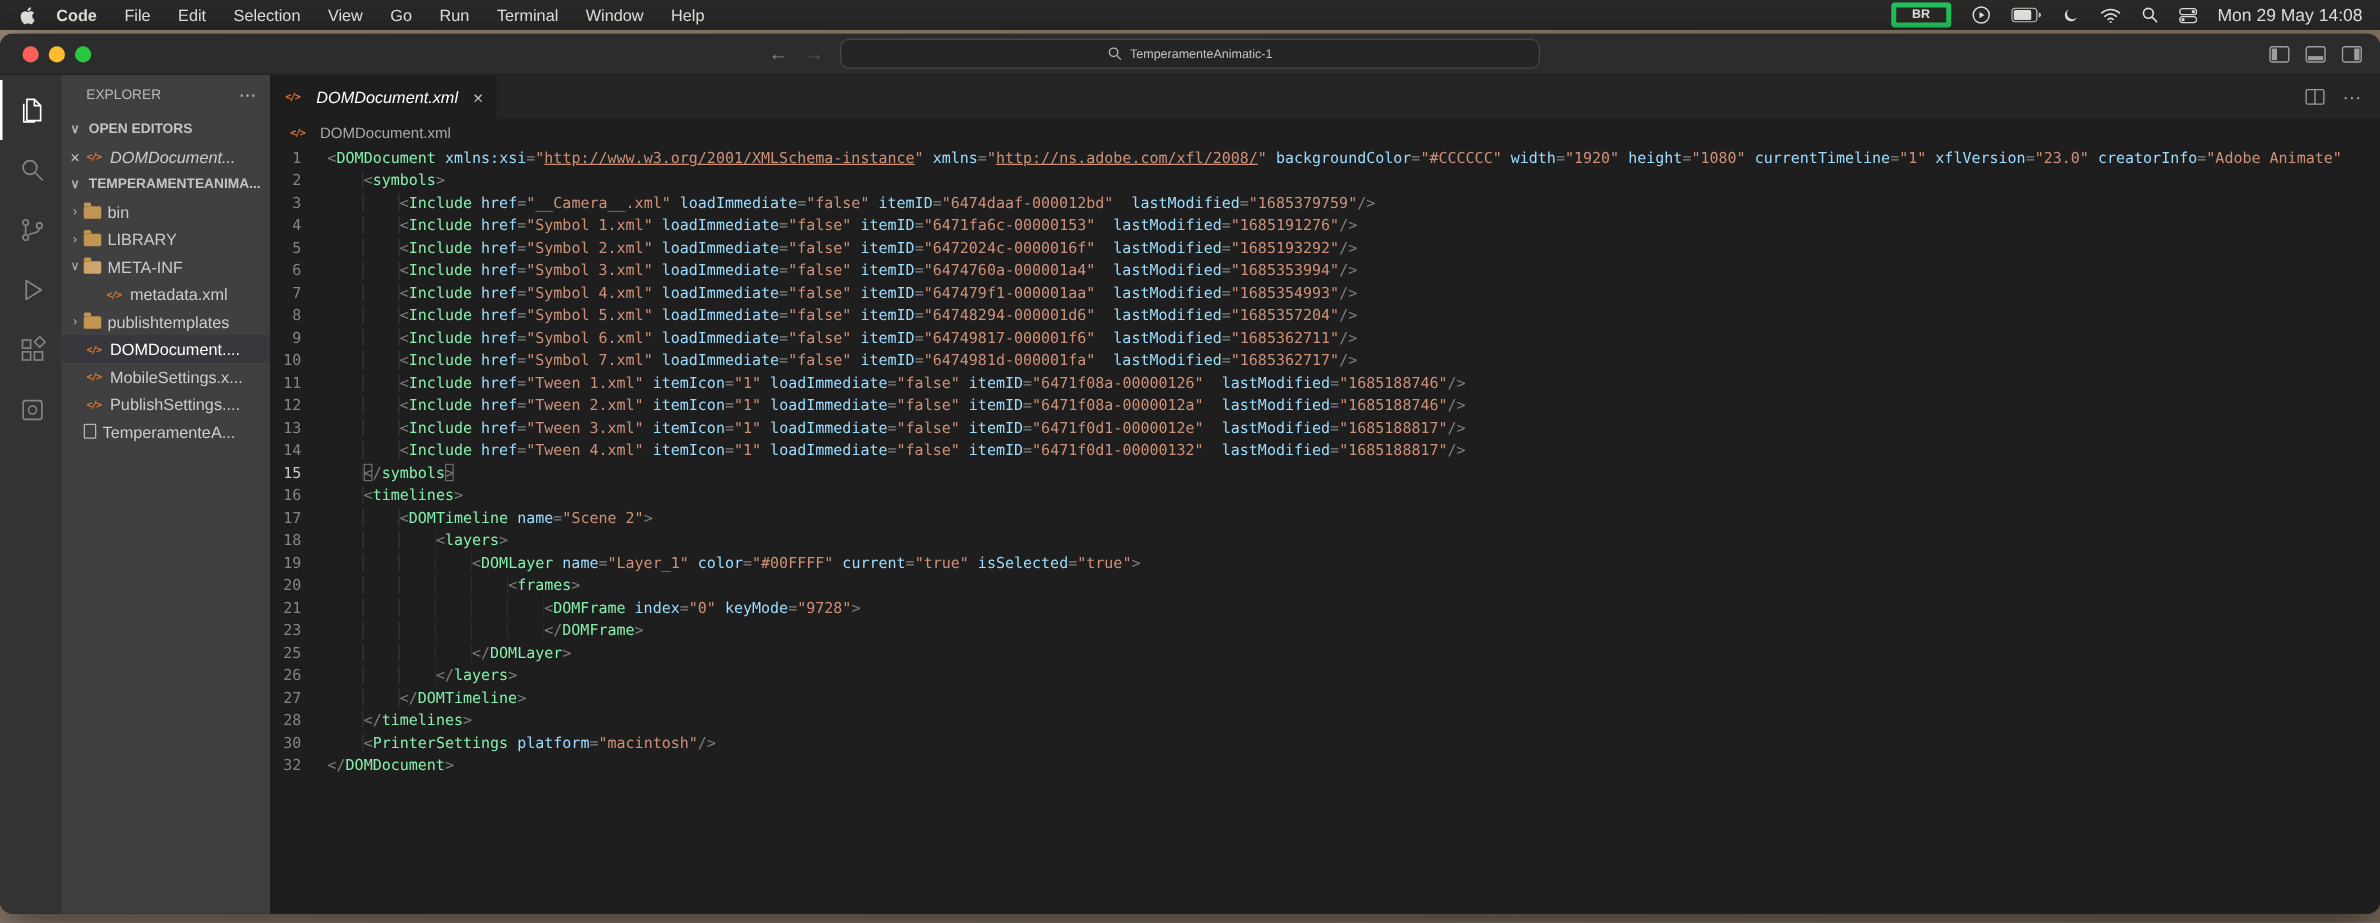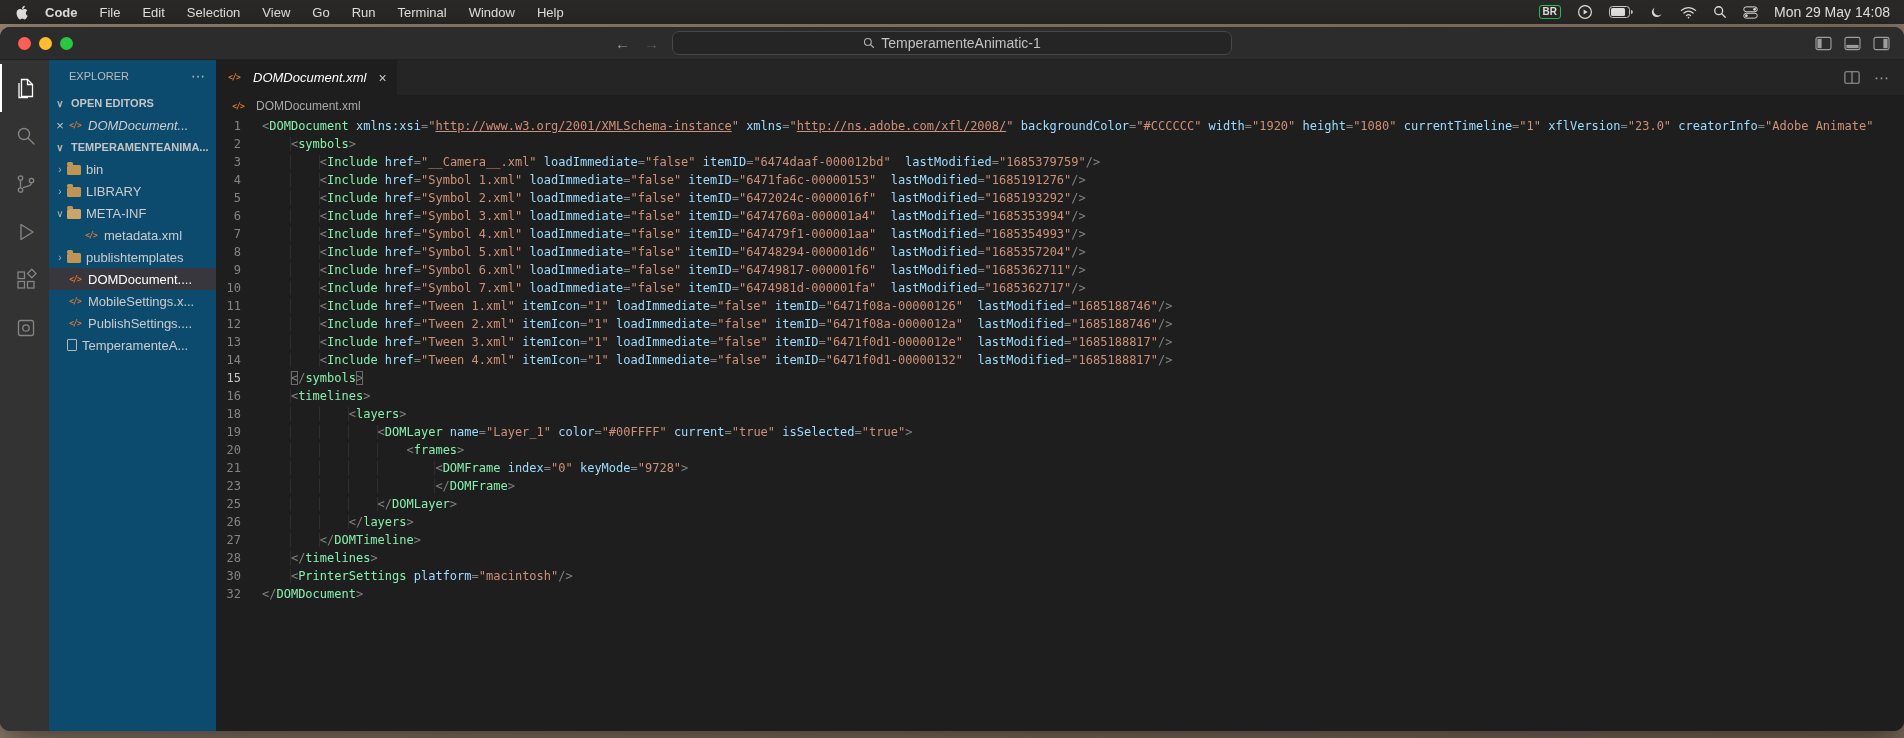--- a/index.html
+++ b/index.html
@@ -15,22 +15,22 @@
     height:24px; background:#2b2927; display:flex; align-items:center;
     padding:0 14px; color:#e8e6e3; font-size:13px;
   }
   .menubar .apple { width:15px; height:17px; margin-right:16px; display:flex; align-items:center; }
   .menu-items { display:flex; gap:22px; align-items:center; }
   .menu-item { cursor:default; }
   .menu-item.app-name { font-weight:700; }
   .menubar .spacer { flex:1; }
   .status-cluster { display:flex; align-items:center; gap:16px; }
   .input-badge {
-    border:1px solid #22c55e; border-radius:3px; font-size:10px; font-weight:700;
-    padding:1px 3px; line-height:1; color:#e8e6e3;
+    border:4px solid #22c55e; border-radius:3px; font-size:10px; font-weight:700;
+    padding:1px 13px; line-height:1; color:#e8e6e3;
   }
   .sicon { display:flex; align-items:center; }
   .sicon svg { display:block; }
   .clock { font-size:14px; white-space:nowrap; }
 
   
   .window {
     position:absolute; left:0; right:0; top:27px; height:704px;
     background:#1e1e1e; border-radius:10px; overflow:hidden;
     box-shadow:0 12px 40px rgba(0,0,0,.55);
@@ -45,35 +45,35 @@
   .tl-close { background:#ff5f57; }
   .tl-min { background:#febc2e; }
   .tl-max { background:#28c840; }
   .nav-arrows { position:absolute; left:615px; display:flex; gap:14px; font-size:15px; }
   .nav-arrows .back { color:#9a9a9a; }
   .nav-arrows .fwd { color:#5b5b5b; }
   .command-center {
     position:absolute; left:50%; transform:translateX(-50%);
     width:560px; height:24px; background:#252526; border:1px solid #474747;
     border-radius:7px; display:flex; align-items:center; justify-content:center;
-    gap:6px; color:#c3c3c3; font-size:14px;
+    gap:6px; color:#c3c3c3; font-size:10px;
   }
   .layout-toggles { position:absolute; right:14px; display:flex; gap:12px; color:#9d9d9d; }
 
   
   .main { flex:1; display:flex; min-height:0; }
 
   .activitybar { width:49px; background:#333333; flex:none; padding-top:4px; }
   .ab-item {
     height:48px; display:flex; align-items:center; justify-content:center;
     color:#858585; border-left:2px solid transparent;
   }
   .ab-item.active { color:#ffffff; border-left-color:#ffffff; }
 
-  .sidebar { width:167px; background:#0c4a6e; flex:none; font-size:13px; color:#cccccc; overflow:hidden; }
+  .sidebar { width:167px; background:#404040; flex:none; font-size:13px; color:#cccccc; overflow:hidden; }
   .sb-title {
     height:32px; display:flex; align-items:center; padding:0 10px 0 20px;
     font-size:11px; color:#bbbbbb;
   }
   .sb-title .grow { flex:1; }
   .sb-more { color:#bcbcbc; font-size:14px; letter-spacing:1px; }
   .section-head {
     height:22px; display:flex; align-items:center; gap:4px; padding-left:4px;
     font-size:11px; font-weight:700; color:#c5c5c5; white-space:nowrap; overflow:hidden;
   }
@@ -448,20 +448,24 @@
           </div>
           <div class="code-line">
             <span class="ln active">15</span>
             <span class="lc"><span class="tw tw-lead">    </span><span class="tb">&lt;</span><span class="tp">/</span><span class="tt">symbols</span><span class="tb">&gt;</span></span>
           </div>
           <div class="code-line">
             <span class="ln">16</span>
             <span class="lc"><span class="tw tw-lead">    </span><span class="tp">&lt;</span><span class="tt">timelines</span><span class="tp">&gt;</span></span>
           </div>
           <div class="code-line">
+            <span class="ln">17</span>
+            <span class="lc"><span class="tw tw-lead">        </span><span class="tp">&lt;</span><span class="tt">DOMTimeline</span><span class="tw"> </span><span class="ta">name</span><span class="tp">=</span><span class="ts">"Scene 2"</span><span class="tp">&gt;</span></span>
+          </div>
+          <div class="code-line">
             <span class="ln">18</span>
             <span class="lc"><span class="tw tw-lead">            </span><span class="tp">&lt;</span><span class="tt">layers</span><span class="tp">&gt;</span></span>
           </div>
           <div class="code-line">
             <span class="ln">19</span>
             <span class="lc"><span class="tw tw-lead">                </span><span class="tp">&lt;</span><span class="tt">DOMLayer</span><span class="tw"> </span><span class="ta">name</span><span class="tp">=</span><span class="ts">"Layer_1"</span><span class="tw"> </span><span class="ta">color</span><span class="tp">=</span><span class="ts">"#00FFFF"</span><span class="tw"> </span><span class="ta">current</span><span class="tp">=</span><span class="ts">"true"</span><span class="tw"> </span><span class="ta">isSelected</span><span class="tp">=</span><span class="ts">"true"</span><span class="tp">&gt;</span></span>
           </div>
           <div class="code-line">
             <span class="ln">20</span>
             <span class="lc"><span class="tw tw-lead">                    </span><span class="tp">&lt;</span><span class="tt">frames</span><span class="tp">&gt;</span></span>

